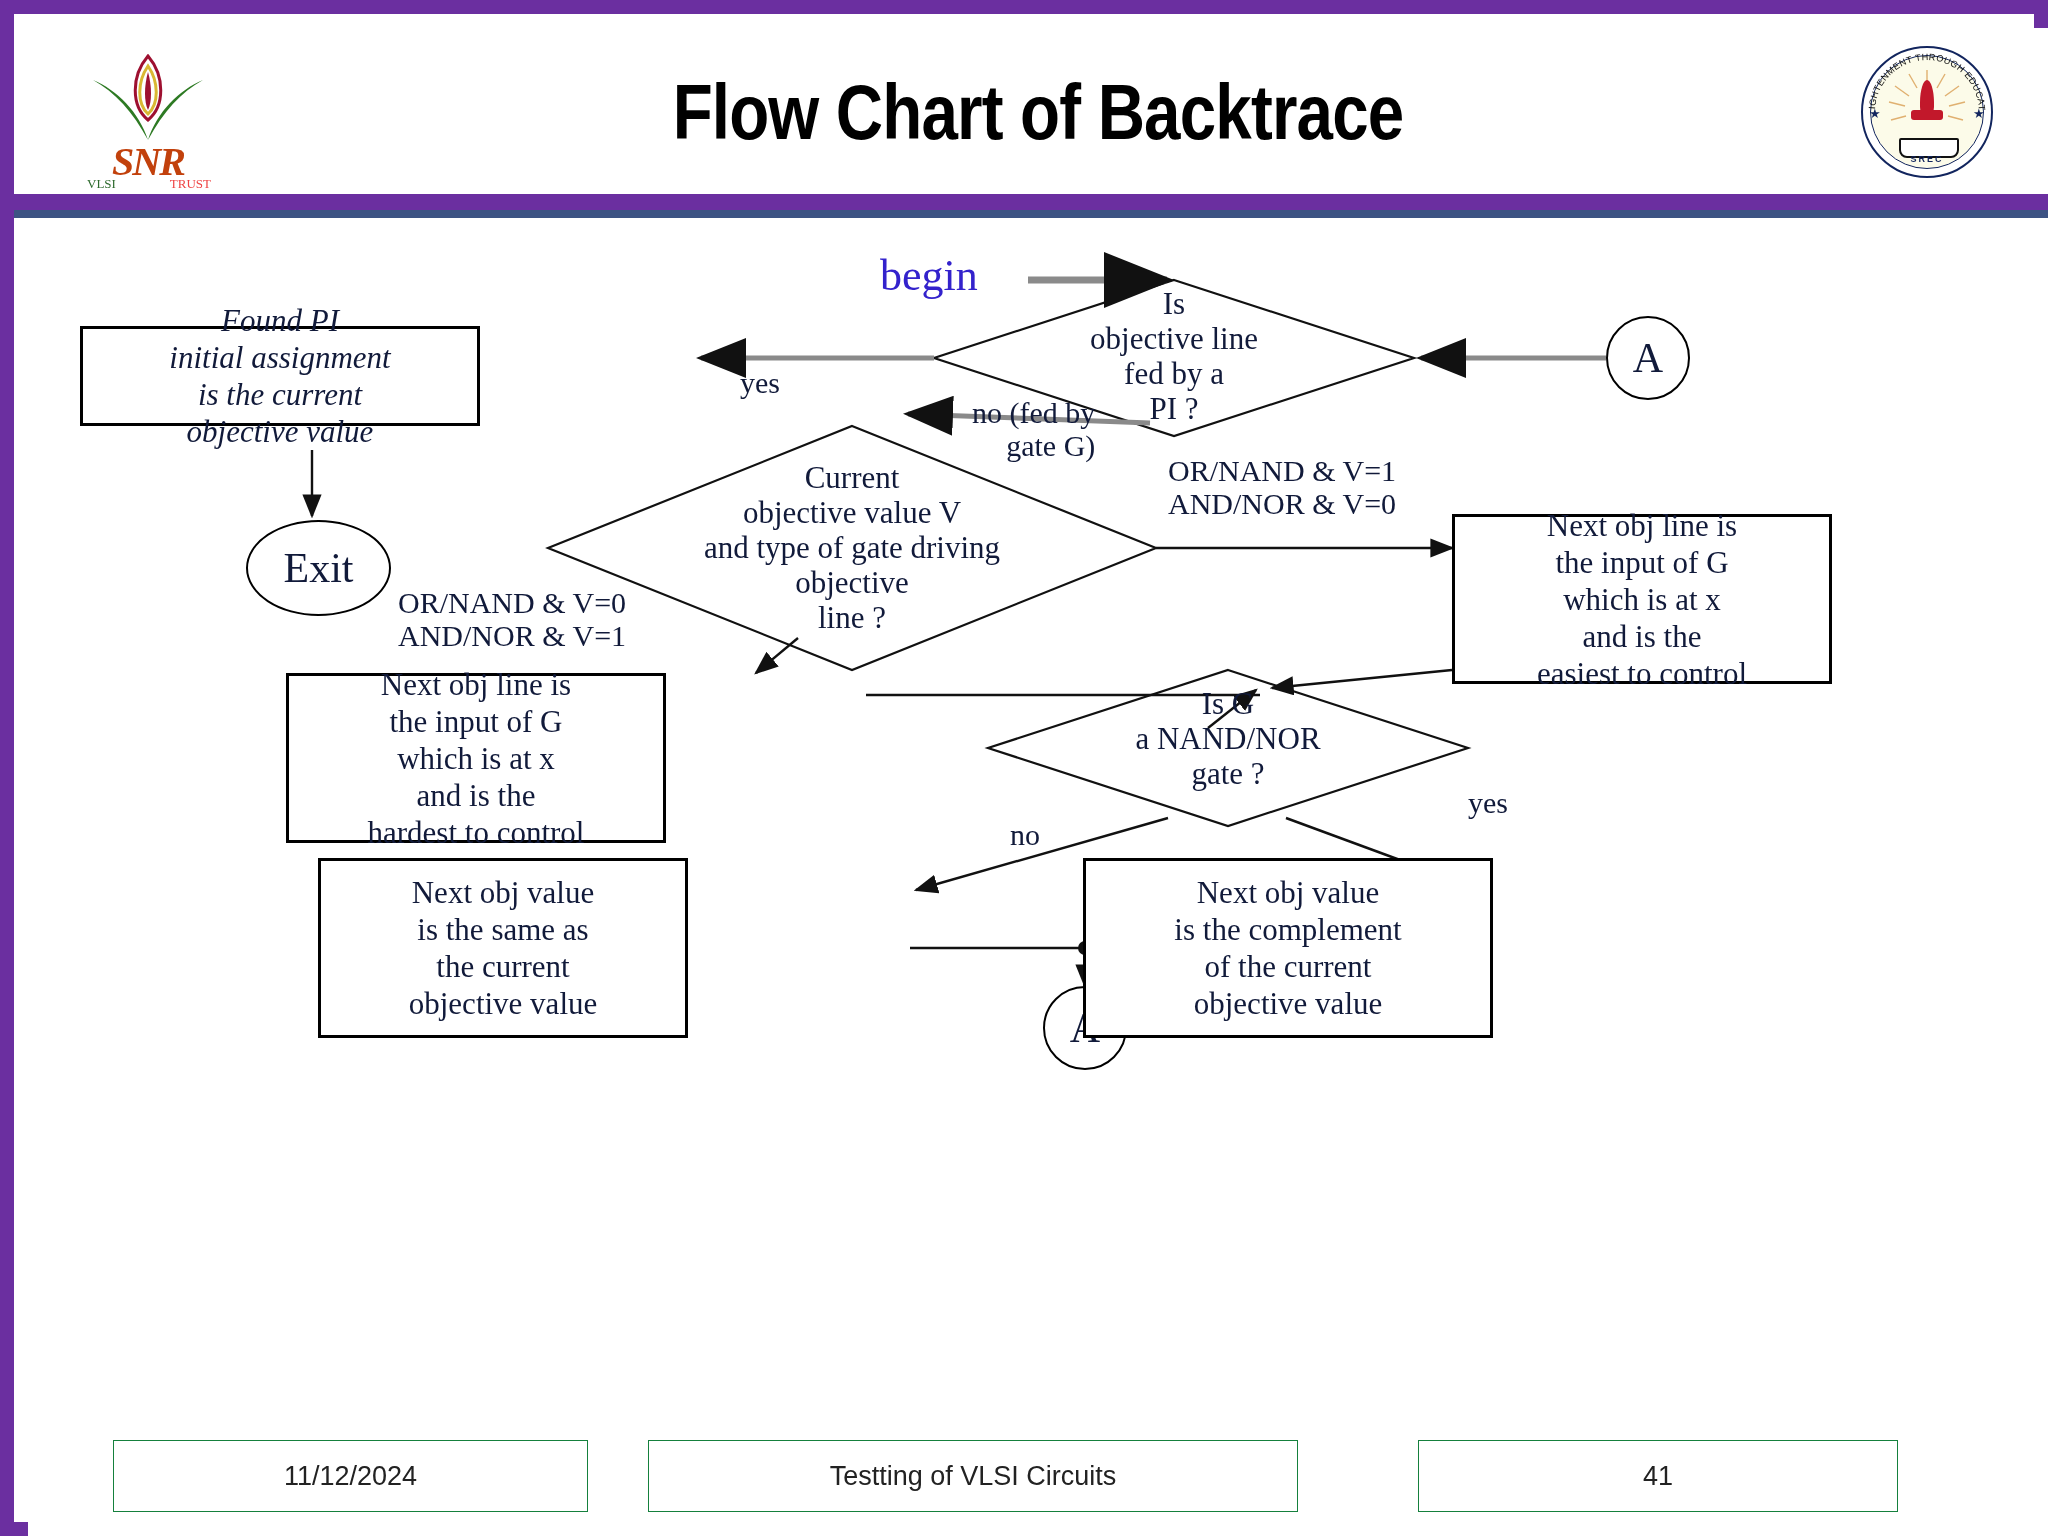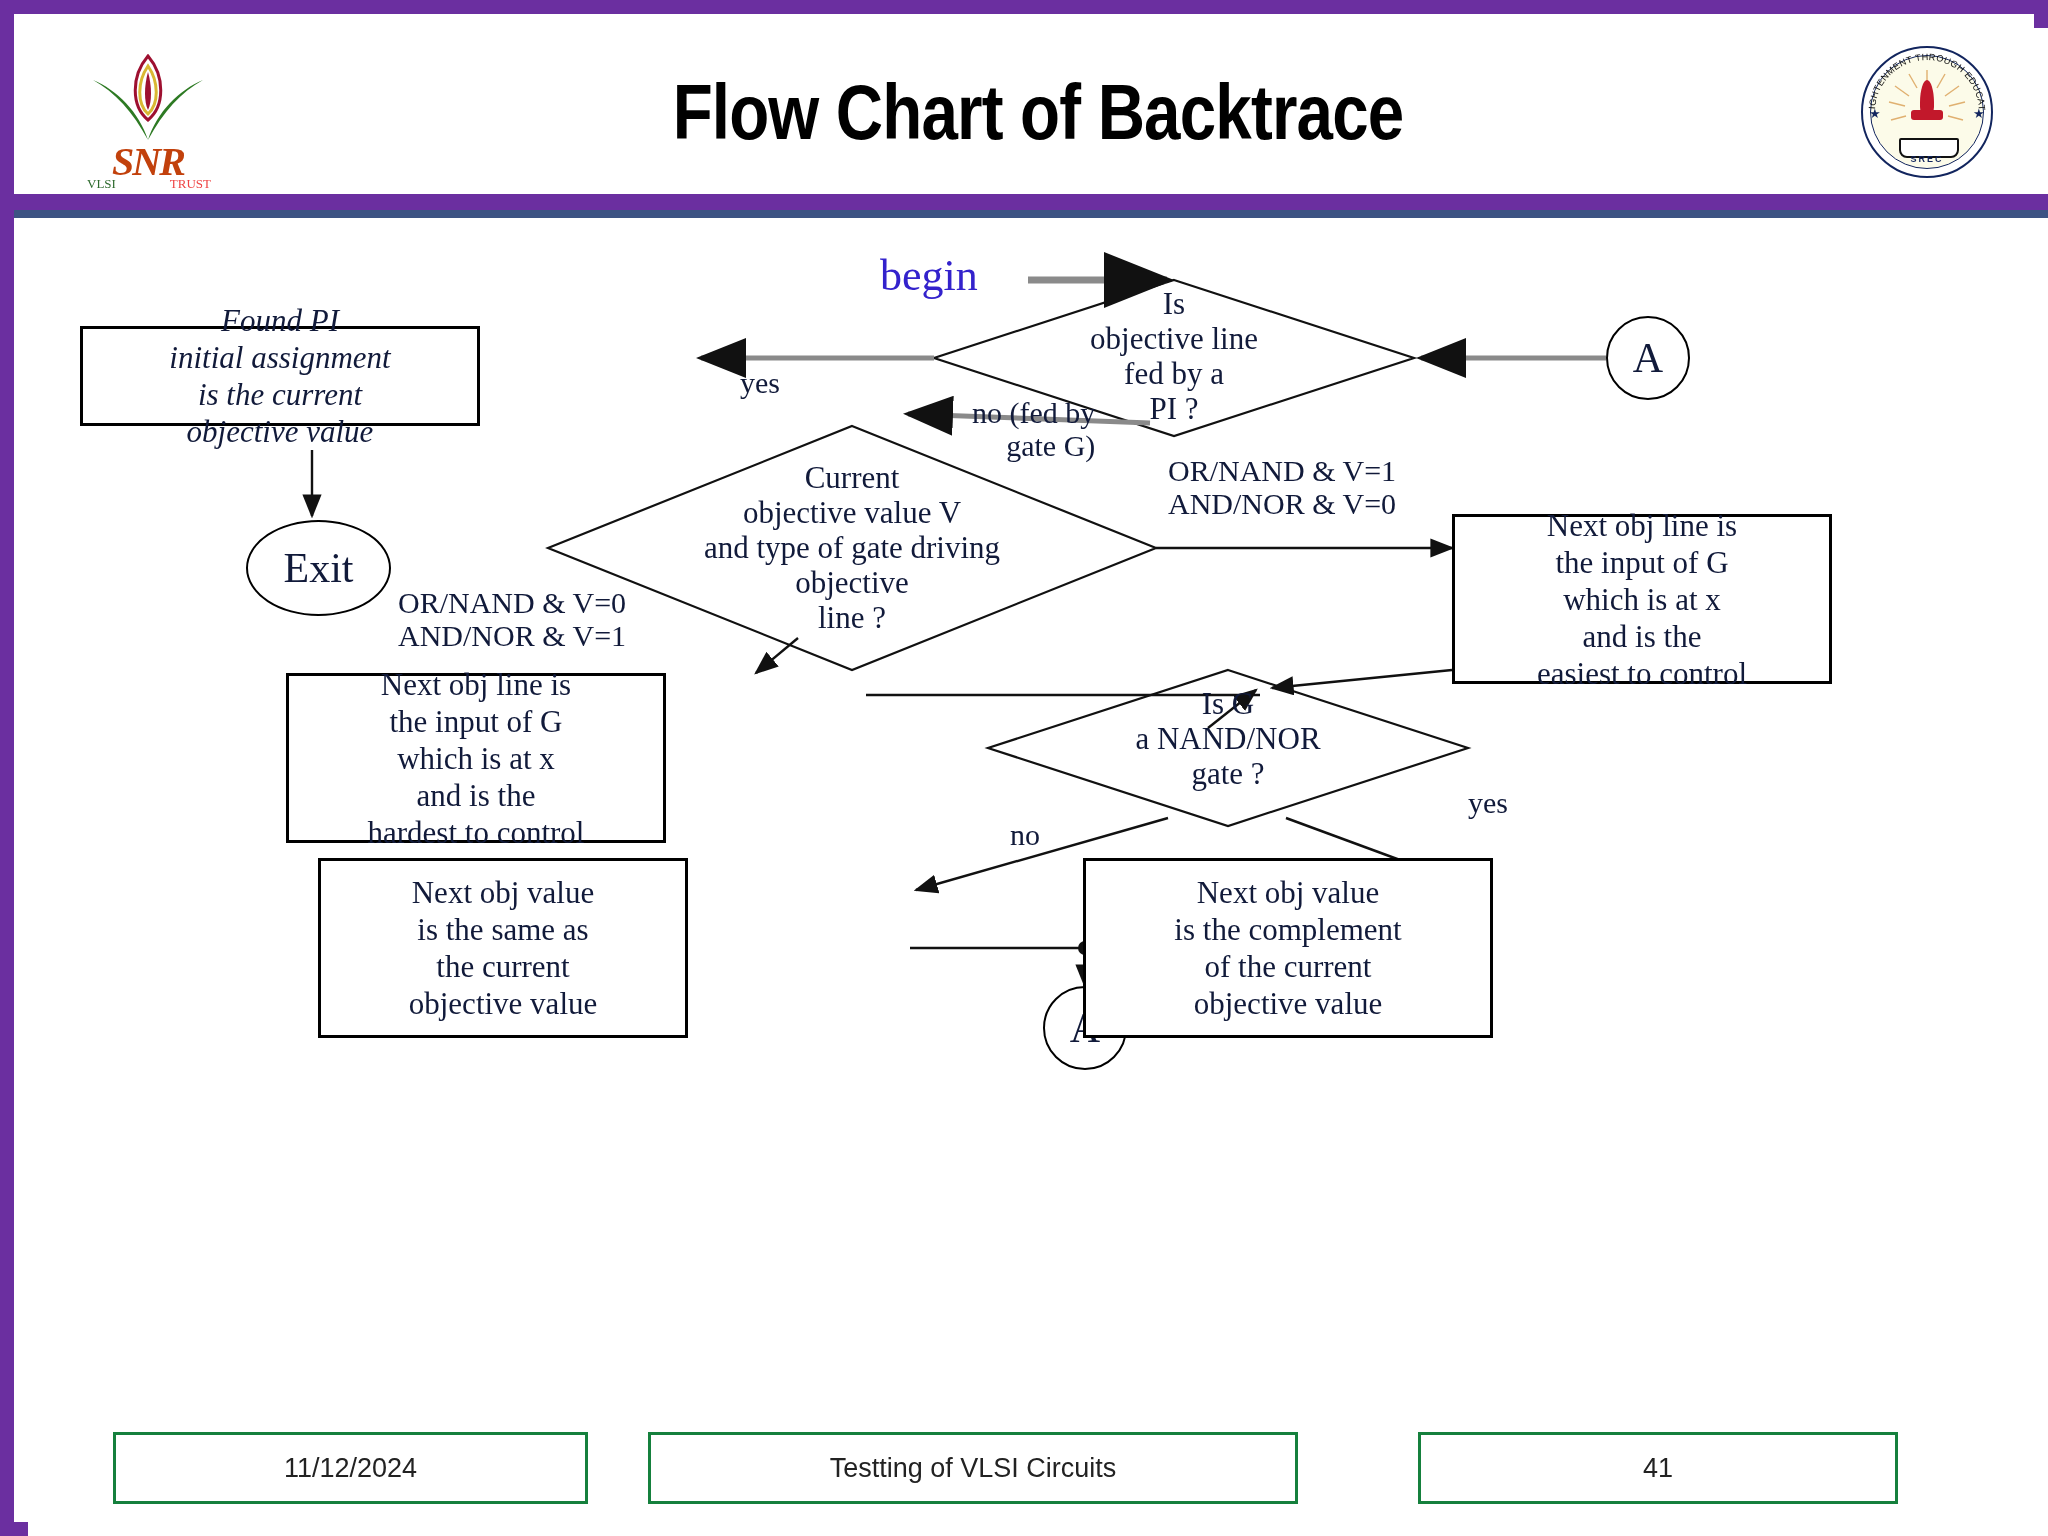--- a/index.html
+++ b/index.html
@@ -157,22 +157,22 @@
     background:#fff;
     display:flex;align-items:center;justify-content:center;
     font-family:"Liberation Serif", serif;font-size:42px;color:#111a3a;
     box-sizing:border-box;
   }
   
   #footer{
     position:absolute;left:14px;bottom:26px;width:2020px;height:72px;
   }
   .fcell{
-    position:absolute;top:8px;height:72px;
-    border:3px solid #15803d;
+    position:absolute;top:16px;height:72px;
+    border:1px solid #15803d;
     background:#ffffff;
     display:flex;align-items:center;justify-content:center;
     font-family:"Liberation Sans", sans-serif;
     font-size:27px;color:#222;
     box-sizing:border-box;
   }
   #f-date{left:85px;width:475px;}
   #f-mid{left:620px;width:650px;}
   #f-page{left:1390px;width:480px;}
 </style>

